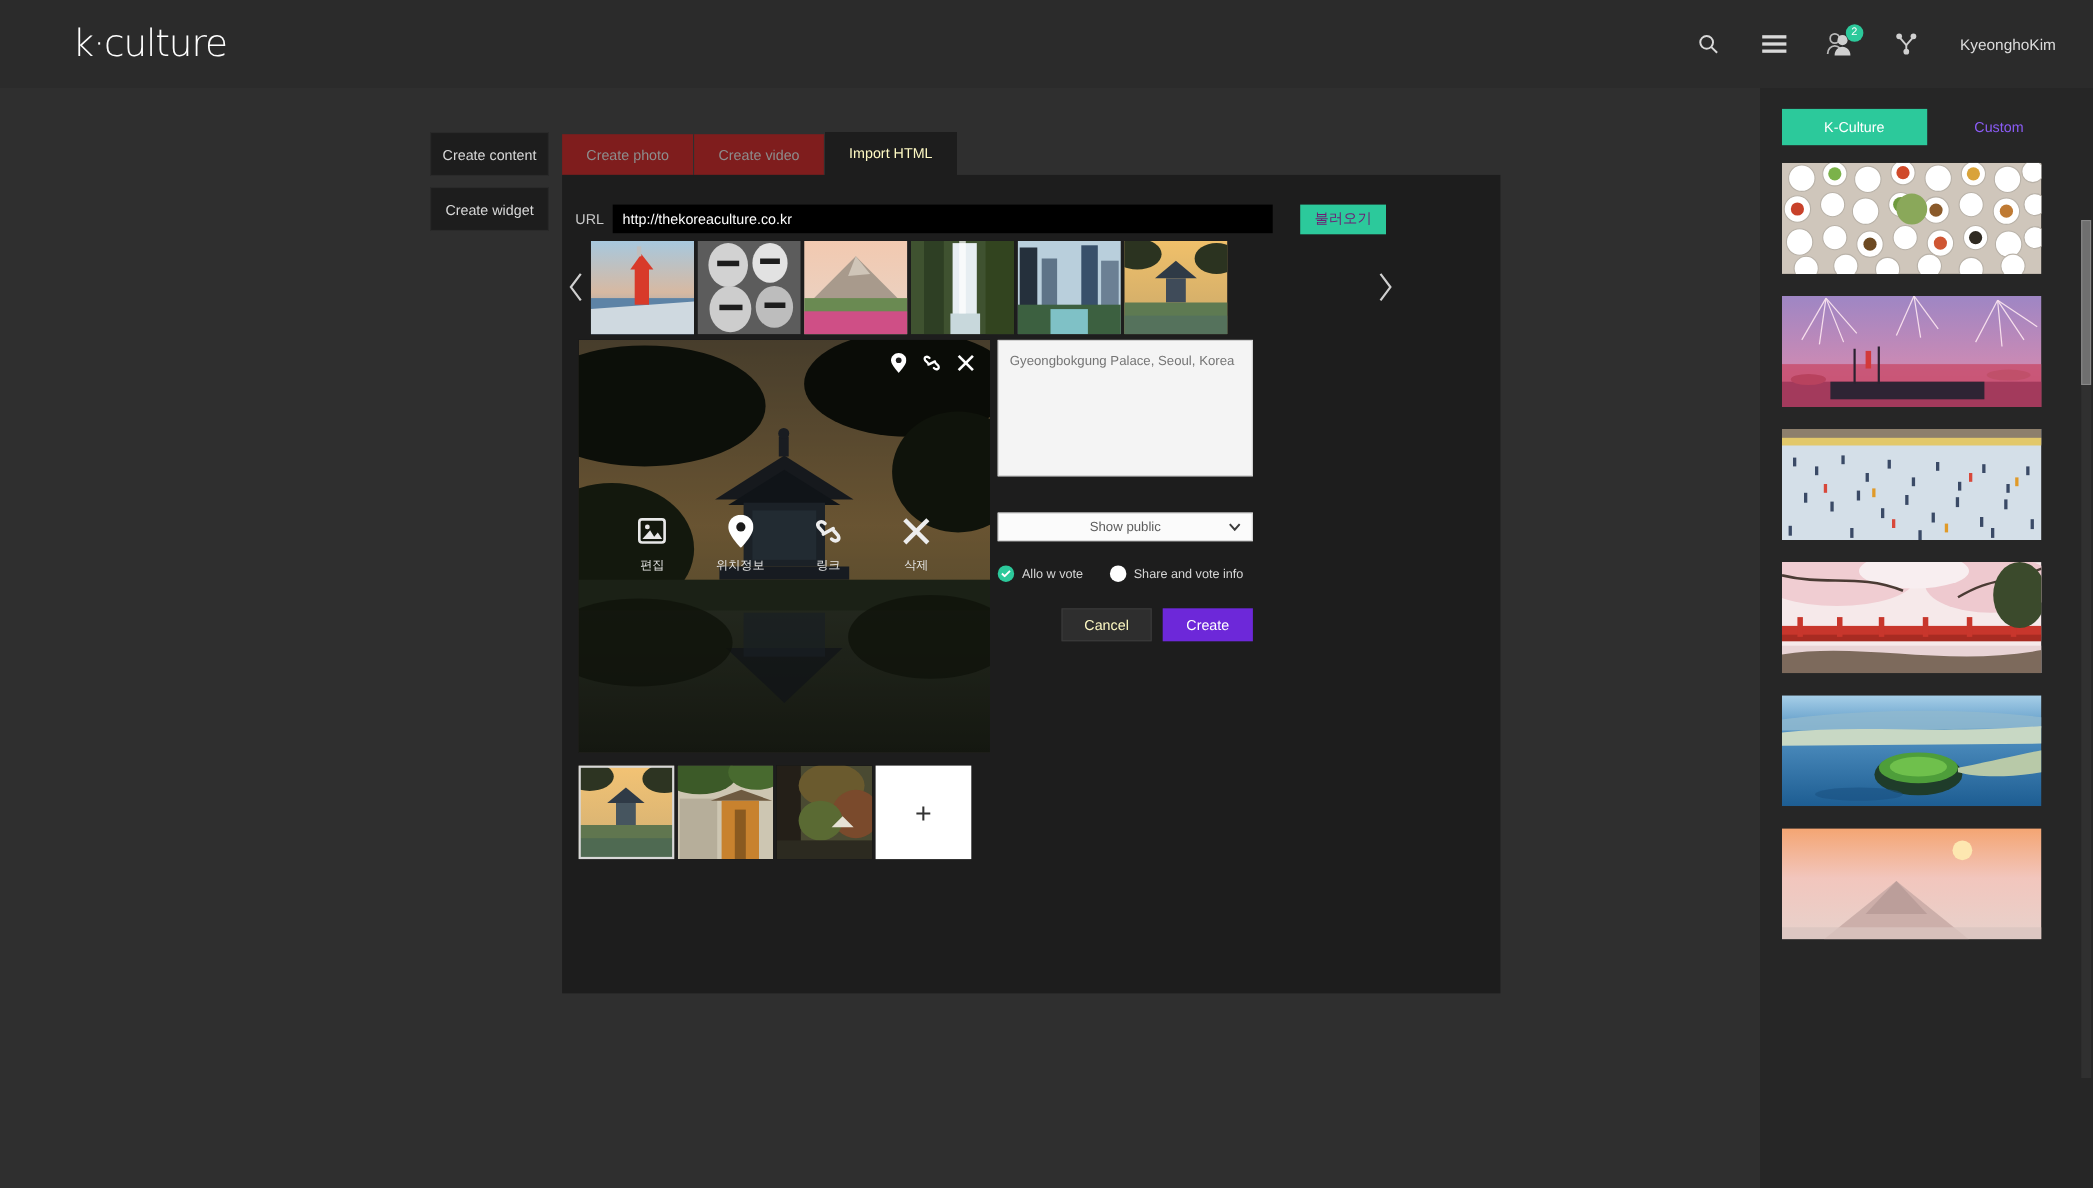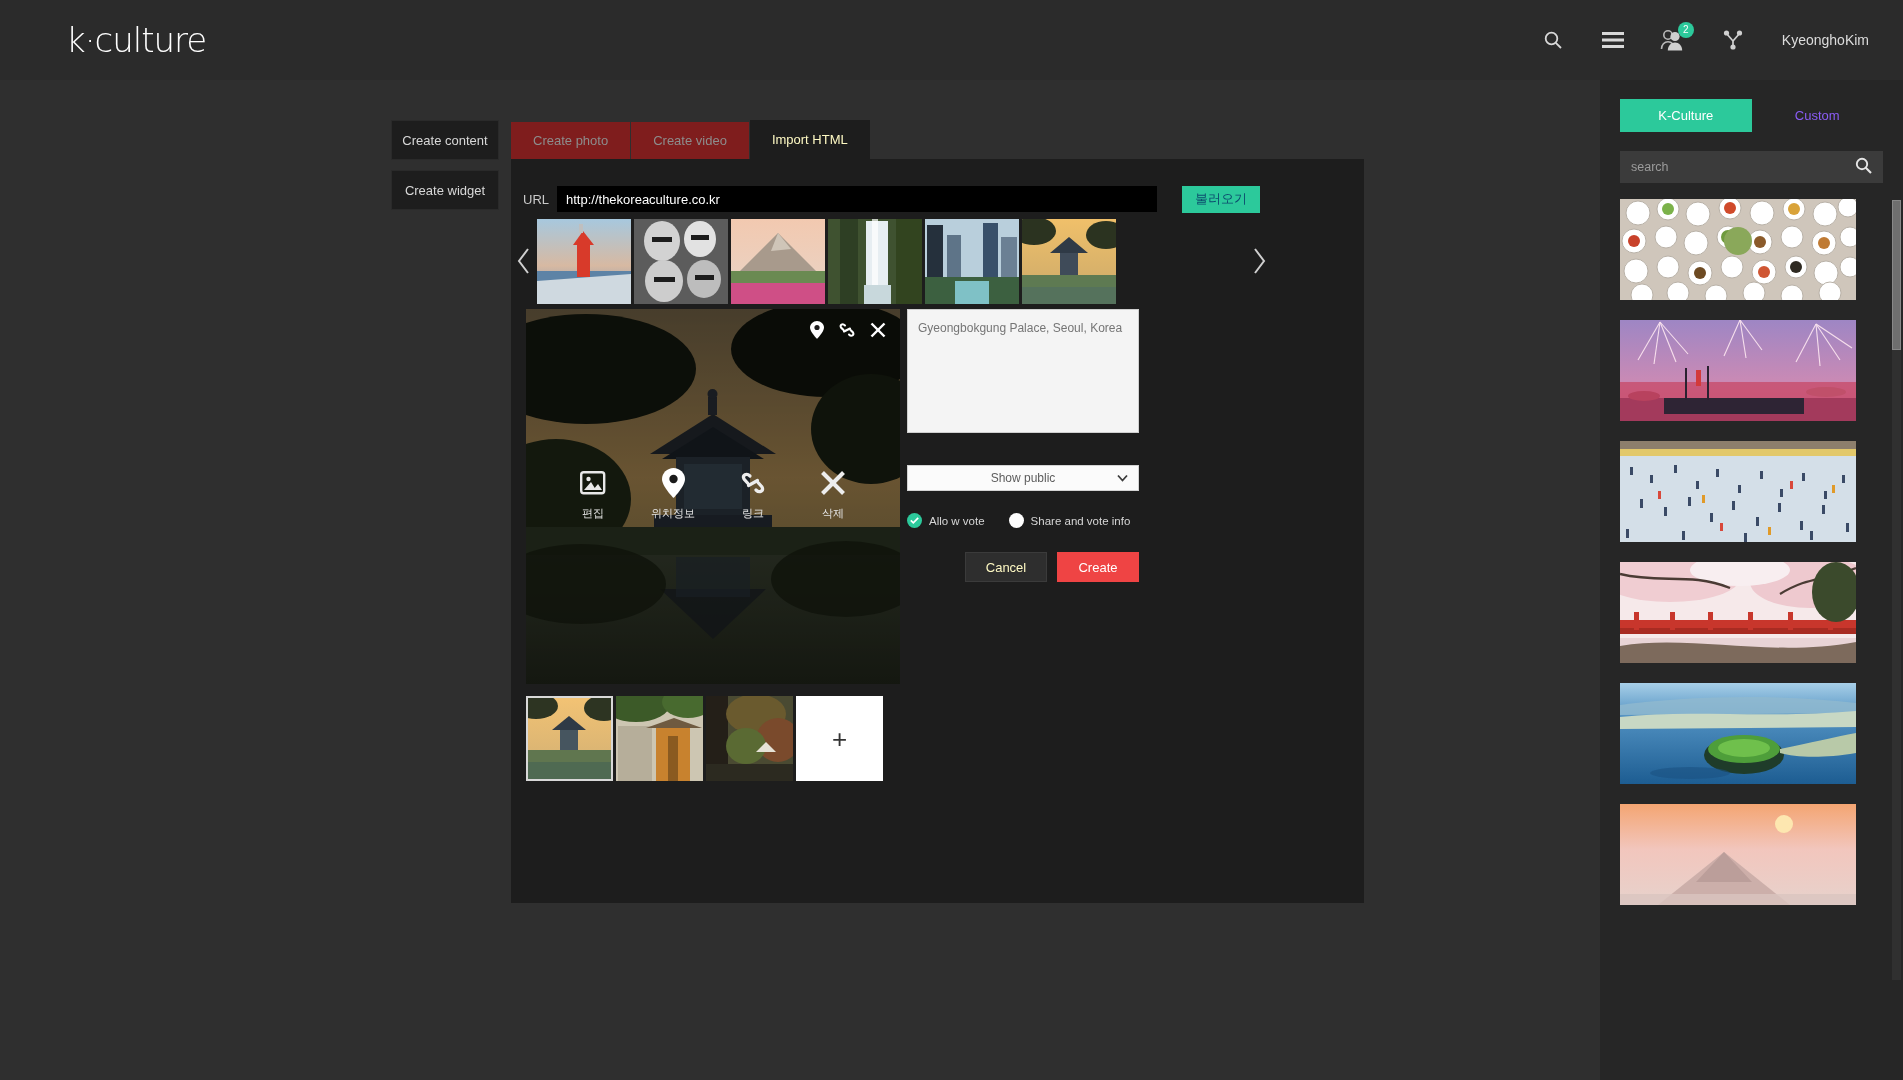--- a/index.html
+++ b/index.html
@@ -86,21 +86,21 @@
   }
   .url-label { color: #c9c9c9; font-size: 13px; width: 34px; }
   .url-input {
     flex: 1; height: 26px;
     background: #000000; border: none; outline: none;
     color: #ffffff; font-size: 13px; padding: 0 9px;
     font-family: "Liberation Sans", sans-serif;
   }
   .load-btn {
     margin-left: 25px; width: 78px; height: 27px;
-    background: #2cc99b; color: #0c4a6e; border: none;
+    background: #2cc99b; color: #701a75; border: none;
     font-size: 13px; cursor: pointer;
     font-family: "DejaVu Sans", sans-serif;
   }
 
   
   .strip {
     position: absolute; left: 0; top: 56px;
     width: 761px; height: 92px;
     display: flex; align-items: center;
   }
@@ -162,21 +162,21 @@
     flex: none;
   }
   .box.on { background: #2cc99b; }
   .chk-label { font-size: 11.5px; color: #d6d6d6; white-space: nowrap; }
   .actions { margin-top: 24px; display: flex; gap: 10px; justify-content: flex-end; }
   .btn {
     width: 82px; height: 30px; border: none; cursor: pointer;
     font-size: 13px; font-family: "Liberation Sans", sans-serif;
   }
   .btn-cancel { background: #2e2e2e; color: #fef9c3; border: 1px solid #3b3b3b; }
-  .btn-create { background: #ef4444; color: #ffffff; }
+  .btn-create { background: #6d28d9; color: #ffffff; }
 
   
   .bottom-thumbs {
     position: absolute; left: 15px; top: 537px;
     display: flex; gap: 3px;
   }
   .bthumb { width: 87px; height: 85px; overflow: hidden; position: relative; cursor: pointer; background:#111; }
   .bthumb.sel { outline: 2px solid #d8d8d8; outline-offset: -2px; }
   .bthumb.add {
     background: #ffffff; display: flex; align-items: center; justify-content: center;
@@ -551,29 +551,20 @@
     <div class="bthumb add">+</div>
   </div>
 </div>
 
 <div class="gallery">
   <div class="gal-tabs">
     <div class="gal-tab active">K-Culture</div>
     <div class="gal-tab">Custom</div>
   </div>
 
-  <div class="gal-search">
-    <input type="text" placeholder="search" style="">
-    <span>
-      <svg width="17" height="17" viewBox="0 0 17 17">
-          <circle cx="7" cy="7" r="5.2" fill="none" stroke="#e6e6e6" stroke-width="1.9"></circle>
-          <line x1="10.8" y1="10.8" x2="16" y2="16" stroke="#e6e6e6" stroke-width="2.1"></line>
-        </svg>
-    </span>
-  </div>
 
   <div class="gal-list">
     <div class="gal-item">
       <svg width="236" height="101" viewBox="0 0 236 101" preserveAspectRatio="none">
         <rect width="236" height="101" fill="#cfc6bb"></rect>
         <g fill="#ffffff" stroke="#b9b2a8" stroke-width="1">
           <circle cx="18" cy="14" r="12"></circle>
             <circle cx="48" cy="10" r="11"></circle>
             <circle cx="78" cy="15" r="12"></circle>
             <circle cx="110" cy="9" r="11"></circle>

